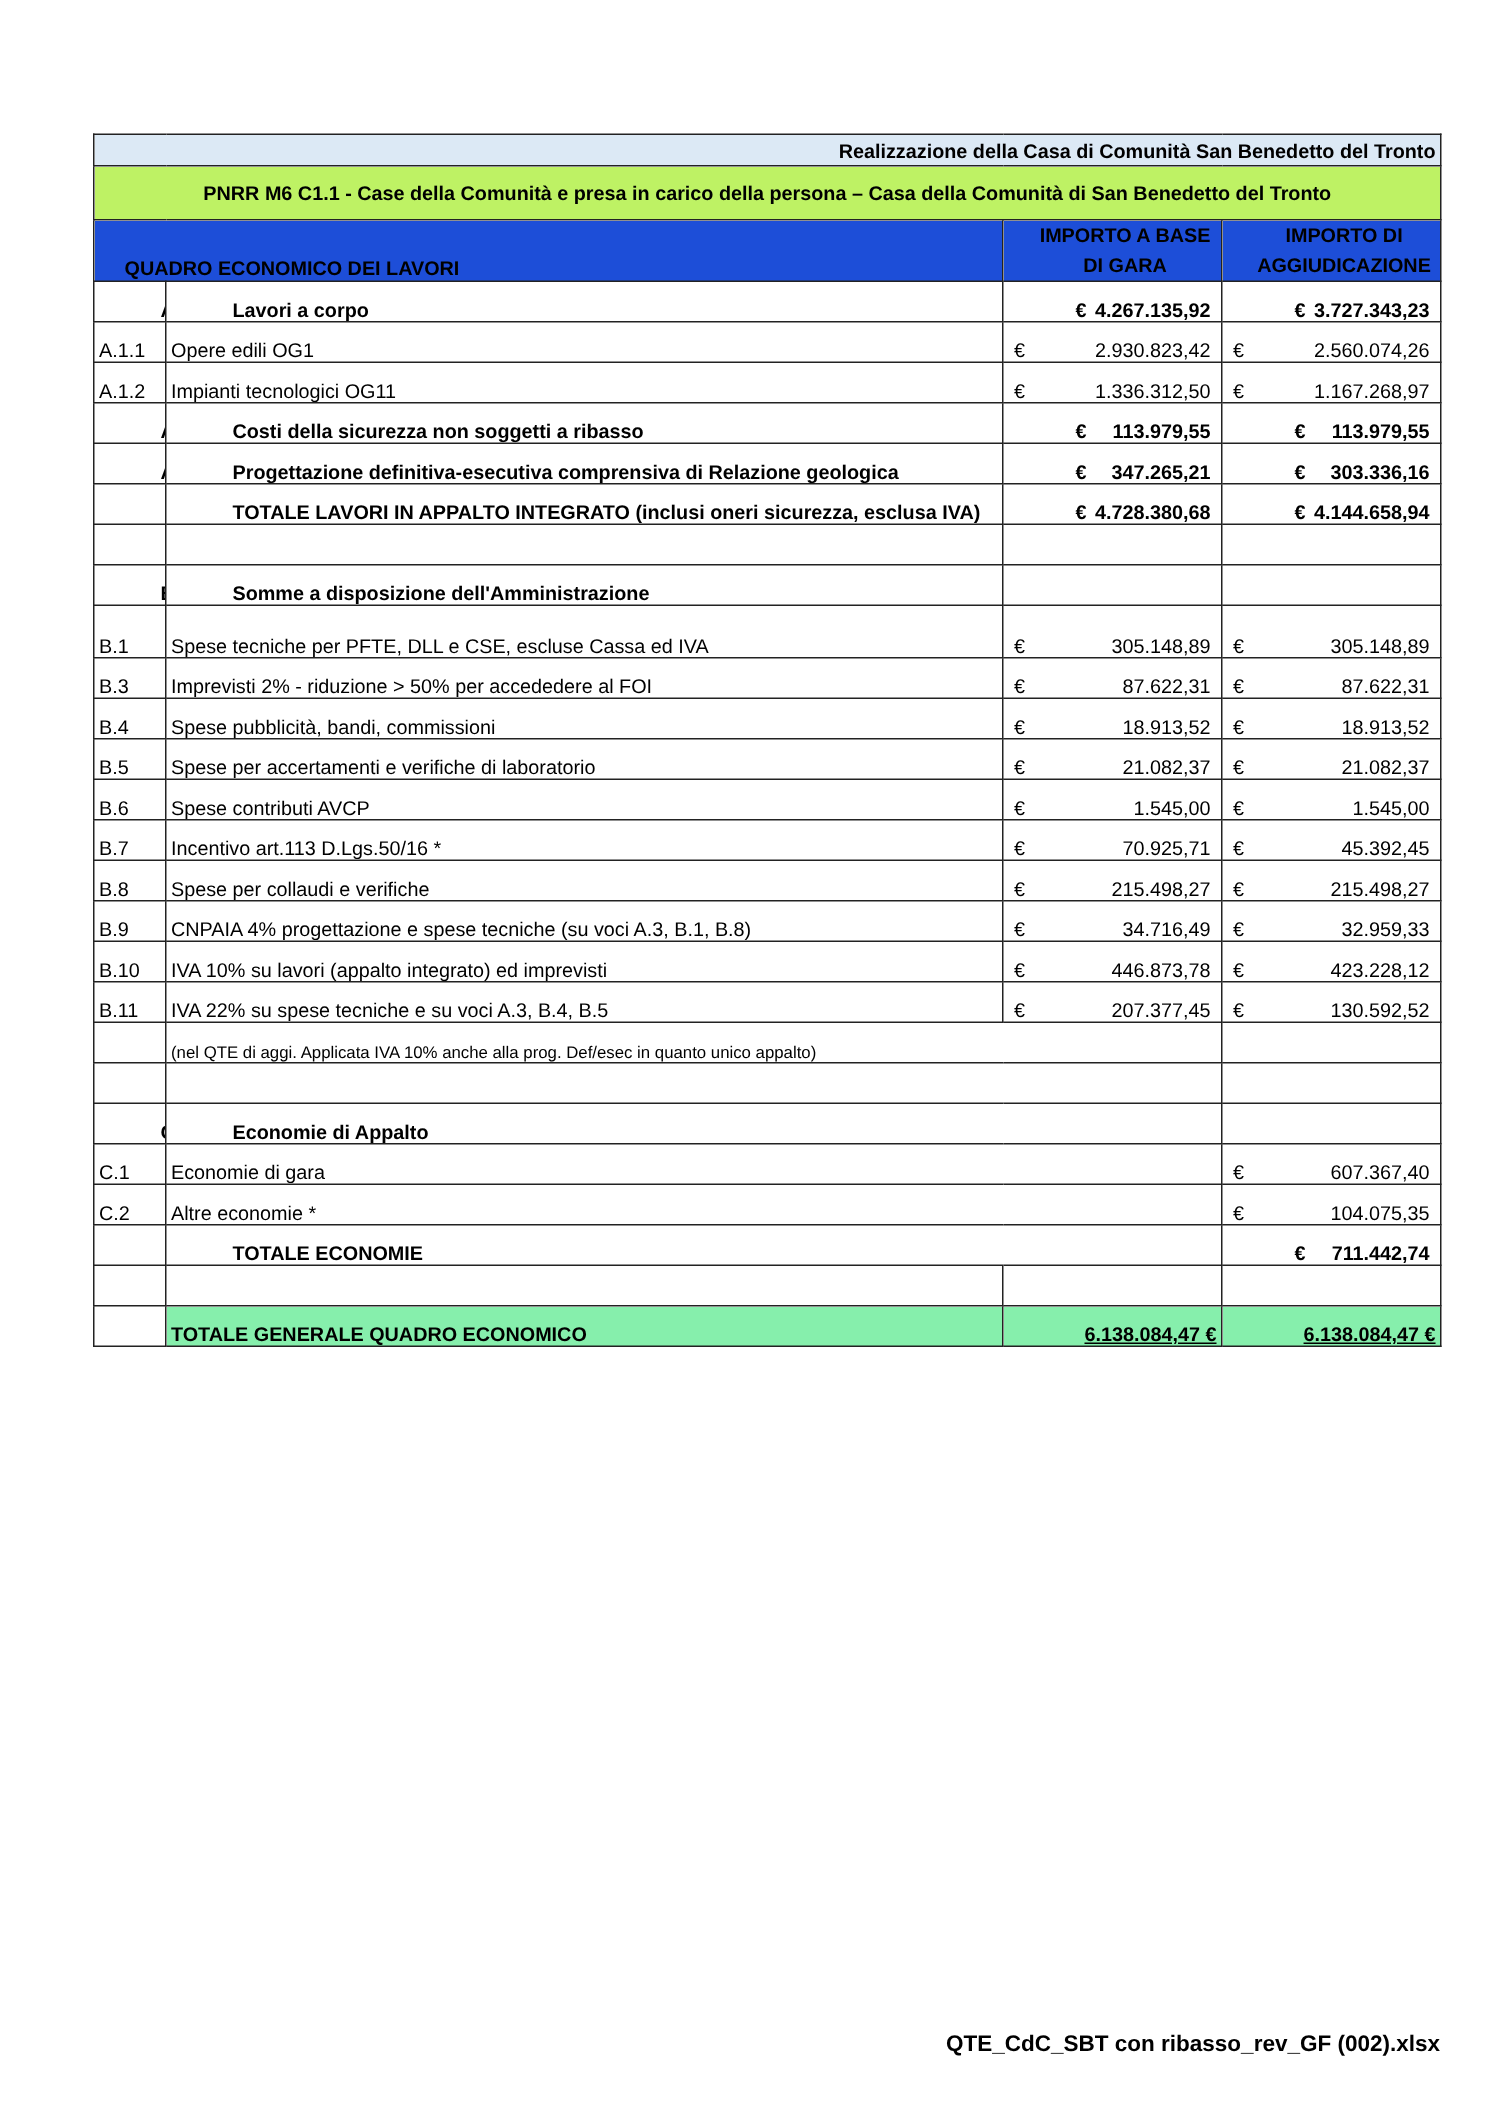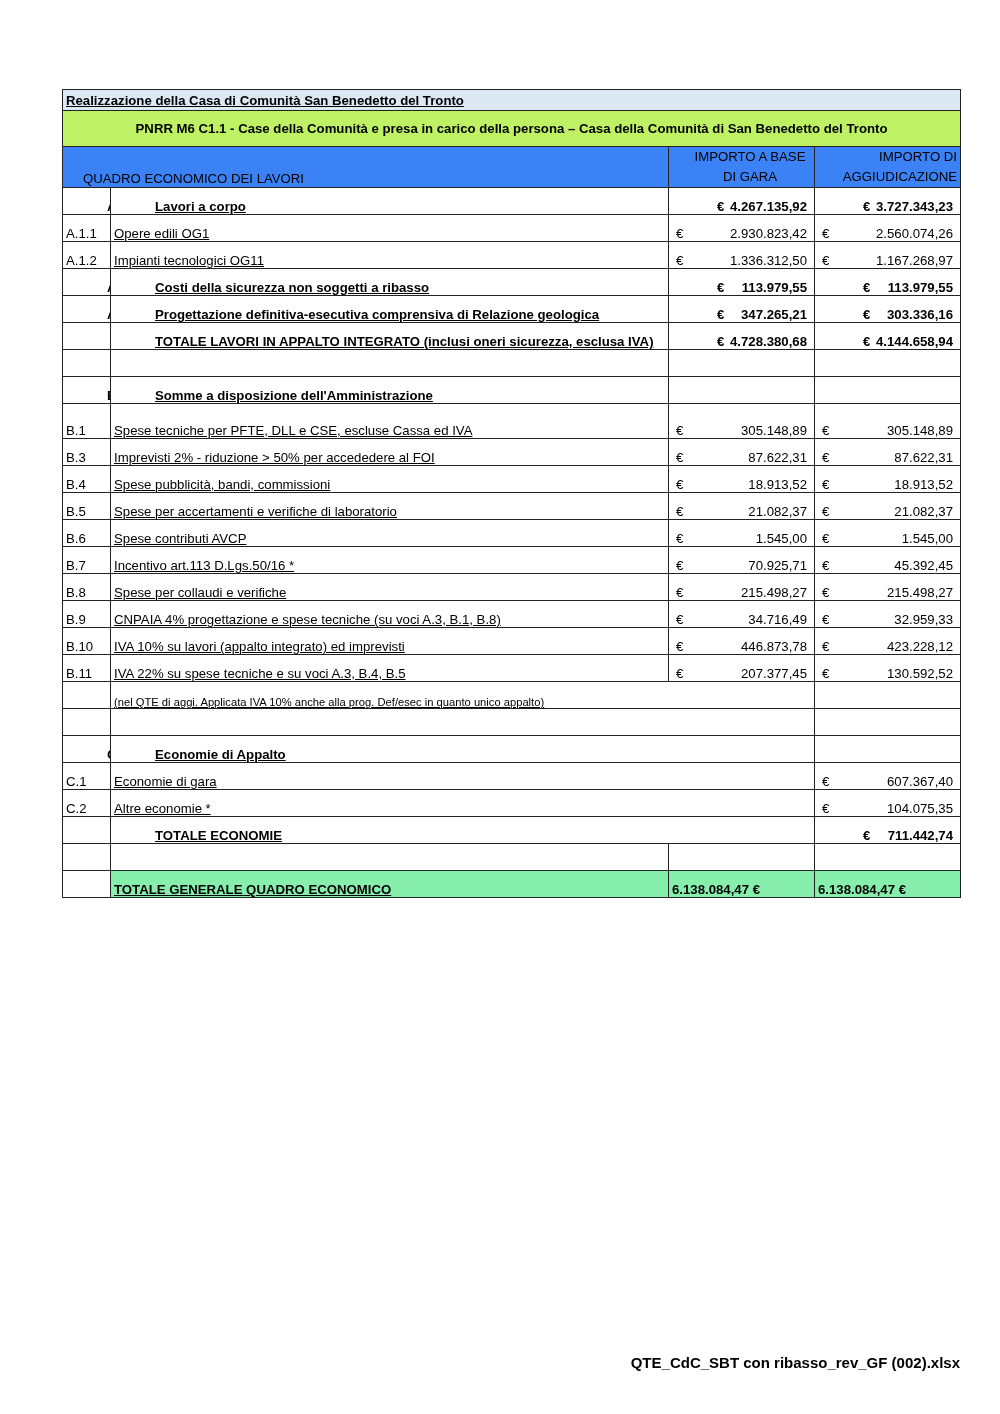--- a/index.html
+++ b/index.html
@@ -1,36 +1,36 @@
 <!DOCTYPE html>
 <html><head>
 <meta charset="utf-8">
 <style>
   html, body { margin: 0; padding: 0; background: #ffffff; }
   body { width: 1000px; height: 1414px; position: relative; font-family: "Liberation Sans", sans-serif; color: #000; }
   .sheet { position: absolute; left: 62px; top: 89px; width: 898px; }
   table { border-collapse: collapse; width: 898px; table-layout: fixed; font-size: 13.2px; }
   td { border: 1px solid #222; padding: 0 3px; height: 26px; vertical-align: bottom; white-space: nowrap; overflow: hidden; }
   td.code { width: 41px; }
-  td.desc { width: 551px; text-decoration: underline; }
+  td.desc { width: 551px; }
   td.amt { width: 139px; }
-  .title-row td { background: #dce9f5; text-align: left; font-weight: bold; height: 20px; vertical-align: middle; border-width: 1.5px; text-decoration: underline; }
+  .title-row td { background: #dce9f5; text-align: right; font-weight: bold; height: 20px; vertical-align: middle; border-width: 1.5px; }
   .subtitle-row td { background: #bef264; text-align: center; font-weight: bold; height: 35px; vertical-align: middle; border-width: 1.5px; }
-  .header-row td { background: #3b82f6; font-weight: normal; height: 39px; border-width: 1.5px; padding-left: 20px; }
+  .header-row td { background: #1d4ed8; font-weight: bold; height: 39px; border-width: 1.5px; padding-left: 20px; }
   .header-row td.hcol { text-align: center; vertical-align: middle; line-height: 20px; }
   .header-row td.hlabel { vertical-align: bottom; padding-bottom: 1px; }
   .bold td { font-weight: bold; padding-left: 44px; }
   .money { display: flex; justify-content: space-between; align-items: flex-end; }
   .money .cur { padding-left: 4px; }
   .money .val { padding-right: 4px; }
   .tall td { height: 34px; }
   .note td.desc { font-size: 11.2px; }
   .grand td { background: #86efac; font-weight: bold; }
   .grand td.code { background: #ffffff; }
-  .grand td.amt { padding-right: 3px; }
+  .grand td.amt { text-align: right; padding-right: 3px; text-decoration: underline; }
   .nob-r { border-right: none; margin-top: 22px; }
   .nob-l { border-left: none; }
   .footer { position: absolute; right: 40px; top: 1354px; font-size: 15px; font-weight: bold; }
 </style>
 </head>
 <body>
 
 <div class="sheet">
 <table>
   <colgroup>
@@ -45,21 +45,21 @@
   </tr>
   <tr class="subtitle-row">
     <td colspan="4">PNRR M6 C1.1 - Case della Comunità e presa in carico della persona – Casa della Comunità di San Benedetto del Tronto</td>
   </tr>
   <tr class="header-row">
     <td colspan="2" class="hlabel">QUADRO ECONOMICO DEI LAVORI</td>
     <td class="hcol">
             <span style="white-space:normal;display:block;">IMPORTO A BASE DI GARA</span>
           </td>
     <td class="hcol">
-            <span style="white-space:normal;display:block;text-align:right;">IMPORTO DI AGGIUDICAZIONE</span>
+            <span style="white-space:normal;display:block;">IMPORTO DI AGGIUDICAZIONE</span>
           </td>
   </tr>
 
   </tbody>
       <tbody id="section-a-body">
         <tr class="bold">
           <td class="code">A.1</td>
           <td class="desc">Lavori a corpo</td>
           <td class="amt">
             <div class="money">

